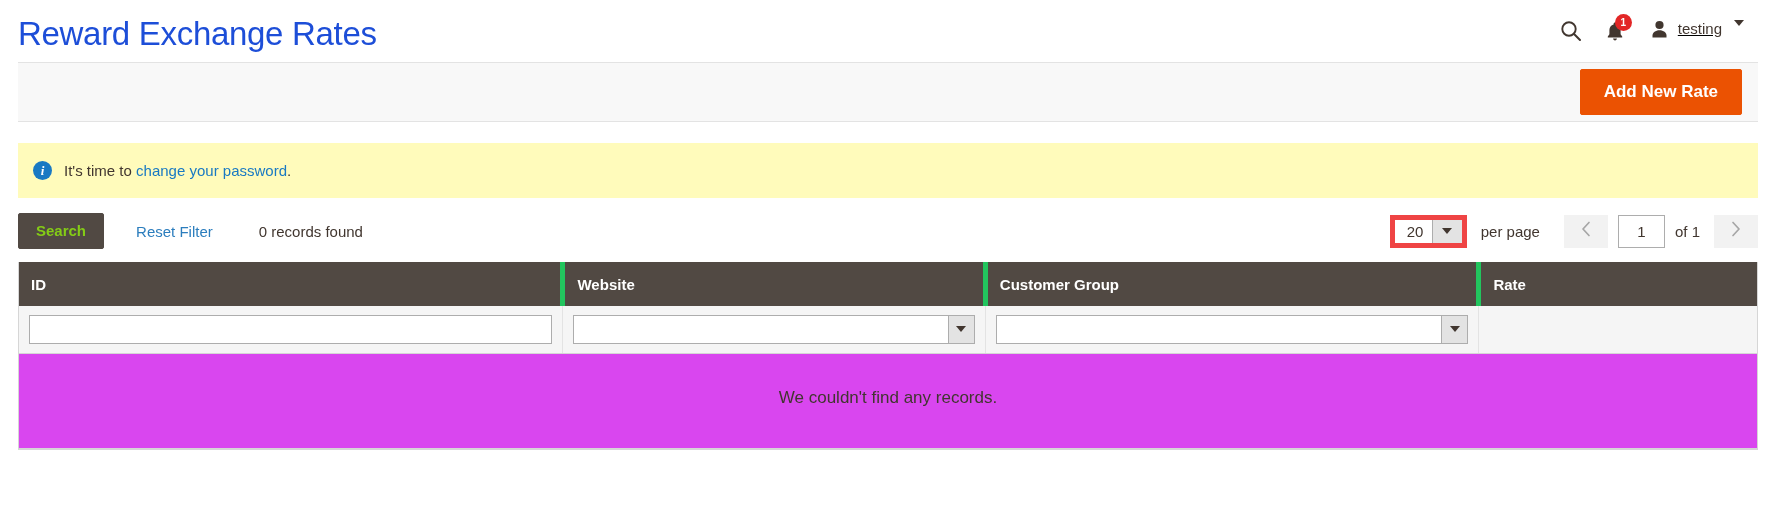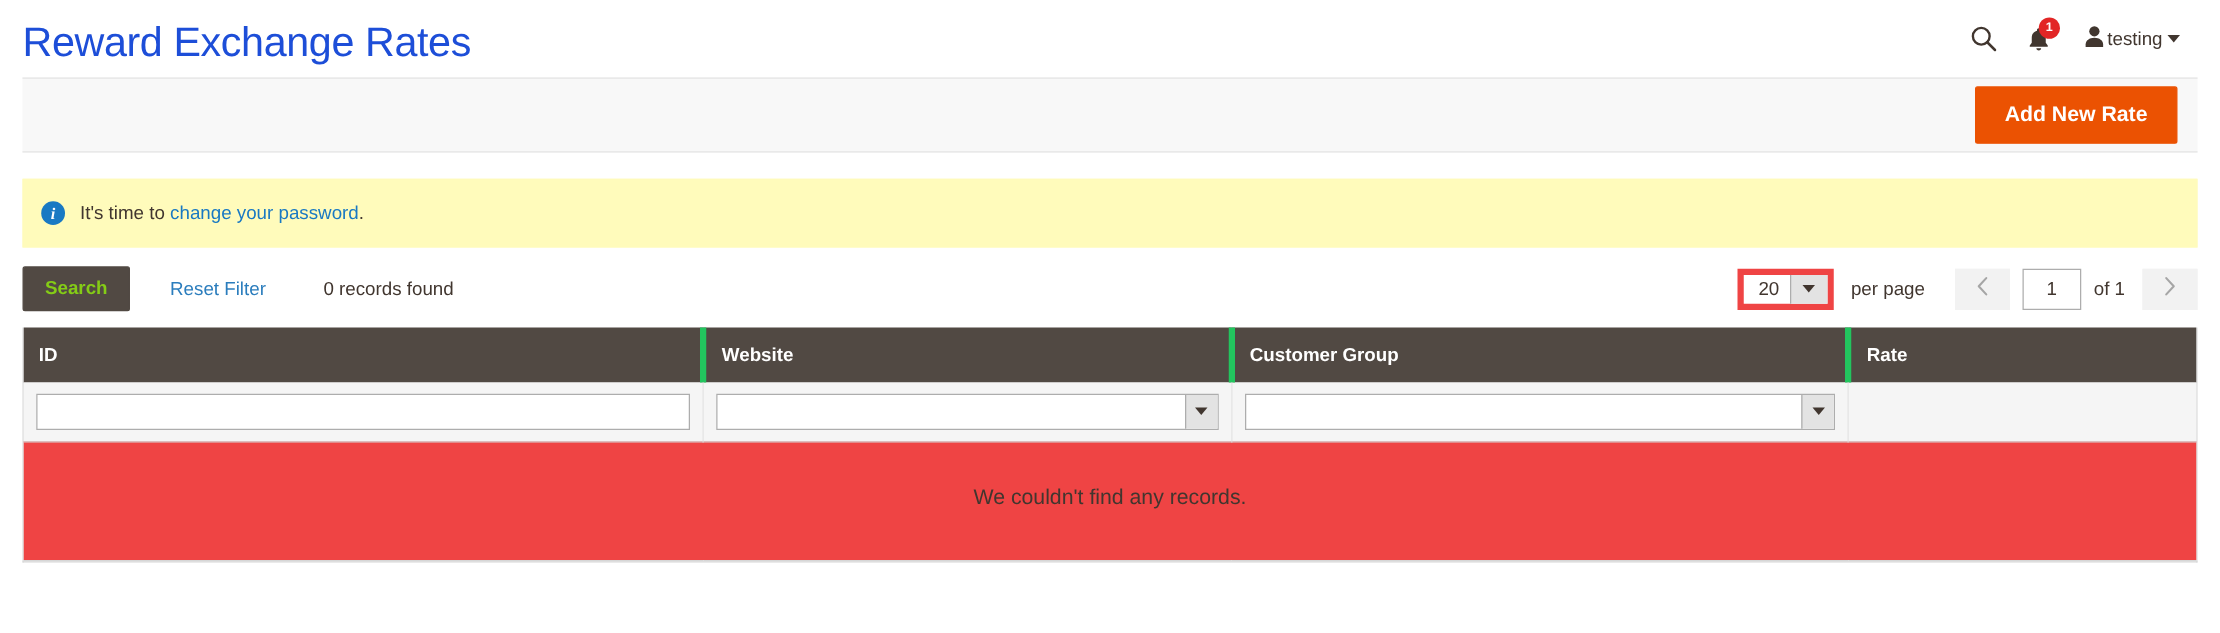--- a/index.html
+++ b/index.html
@@ -56,25 +56,26 @@
     font-size: 10px;
     font-weight: bold;
     display: flex;
     align-items: center;
     justify-content: center;
     padding: 0 4px;
     line-height: 1;
   }
   .user-menu {
     display: flex;
-    align-items: center;
-    gap: 2px;
+    align-items: flex-start;
+    gap: 10px;
     margin-left: 12px;
     cursor: pointer;
     padding: 4px 2px;
+    text-decoration: underline;
   }
   .user-name {
     font-size: 15px;
     color: #41362f;
   }
   .caret-down {
     width: 0; height: 0;
     border-left: 5px solid transparent;
     border-right: 5px solid transparent;
     border-top: 6px solid #41362f;
@@ -309,21 +310,21 @@
   }
   .filter-select .sel-arrow {
     width: 26px;
     background: #e3e3e3;
     border-left: 1px solid #adadad;
     display: flex;
     align-items: center;
     justify-content: center;
   }
   .empty-row td {
-    background: #ef4444;
+    background: #d946ef;
     text-align: center;
     font-size: 17px;
     color: #41362f;
     padding: 34px 0 40px 0;
     border-bottom: 1px solid #d6d6d6;
   }
 </style>
 </head>
 <body>
 

